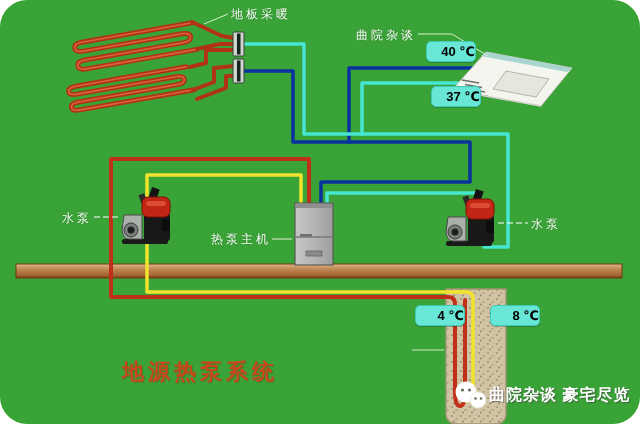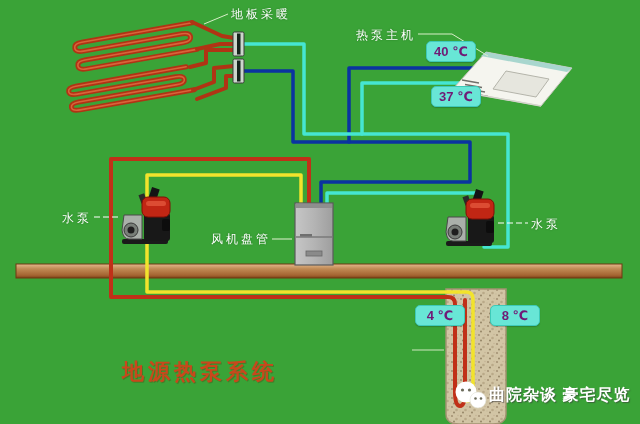--- a/index.html
+++ b/index.html
@@ -1,29 +1,30 @@
 <!DOCTYPE html>
 <html><head>
 <meta charset="utf-8">
 <style>
   html,body{margin:0;padding:0;}
   .stage{
     position:relative;width:640px;height:424px;overflow:hidden;
     background:#3aa337;
     font-family:"Liberation Sans","DejaVu Sans",sans-serif;
+    border-radius:27px;
   }
   .stage svg{position:absolute;left:0;top:0;}
   .lbl{
     position:absolute;color:#fff;font-size:12px;font-weight:500;
     letter-spacing:3px;white-space:nowrap;text-shadow:0 0 2px rgba(0,60,0,.45);
   }
   .badge{
     position:absolute;width:48px;height:19px;background:#68e6d6;
-    border:1px solid #3ecab8;border-radius:5px;color:#701a75;
-    font-size:13px;font-weight:bold;text-align:center;line-height:19px;
+    border:1px solid #3ecab8;border-radius:5px;color:#000000;
+    font-size:13px;font-weight:bold;text-align:right;line-height:19px;
     box-shadow:0 1px 1px rgba(0,40,30,.25);white-space:nowrap;
   }
   .title{
     position:absolute;left:122px;top:357px;color:#c8481c;font-size:22px;
     font-weight:bold;letter-spacing:4px;white-space:nowrap;
     text-shadow:1px 1px 0 rgba(90,25,0,.25);
   }
   .watermark{
     position:absolute;left:489px;top:385px;color:#fff;font-size:16px;
     font-weight:bold;letter-spacing:1px;white-space:nowrap;
@@ -158,23 +159,23 @@
     <circle cx="462.5" cy="390" r="1.6" fill="#6b6b5a"></circle>
     <circle cx="469.5" cy="390" r="1.6" fill="#6b6b5a"></circle>
     <path d="M460 368 l3 -2" stroke="none"></path>
     <circle cx="478" cy="400" r="8" fill="#ffffff" stroke="#e0e0d4" stroke-width="0.6"></circle>
     <circle cx="475.5" cy="398.5" r="1.3" fill="#6b6b5a"></circle>
     <circle cx="481" cy="398.5" r="1.3" fill="#6b6b5a"></circle>
   </g>
 </svg>
 
   <div class="lbl" style="left:231px;top:6px">地板采暖</div>
-  <div class="lbl" style="left:356px;top:27px">热泵主机</div>
+  <div class="lbl" style="left:356px;top:27px">曲院杂谈</div>
   <div class="lbl" style="left:62px;top:210px">水泵</div>
-  <div class="lbl" style="left:211px;top:231px">风机盘管</div>
+  <div class="lbl" style="left:211px;top:231px">热泵主机</div>
   <div class="lbl" style="left:531px;top:216px">水泵</div>
 
   <div class="badge" style="left:426px;top:41px">40 ℃</div>
   <div class="badge" style="left:431px;top:86px">37 ℃</div>
   <div class="badge" style="left:415px;top:305px">4 ℃</div>
   <div class="badge" style="left:490px;top:305px">8 ℃</div>
 
   <div class="title">地源热泵系统</div>
   <div class="watermark">曲院杂谈 豪宅尽览</div>
 </div>

